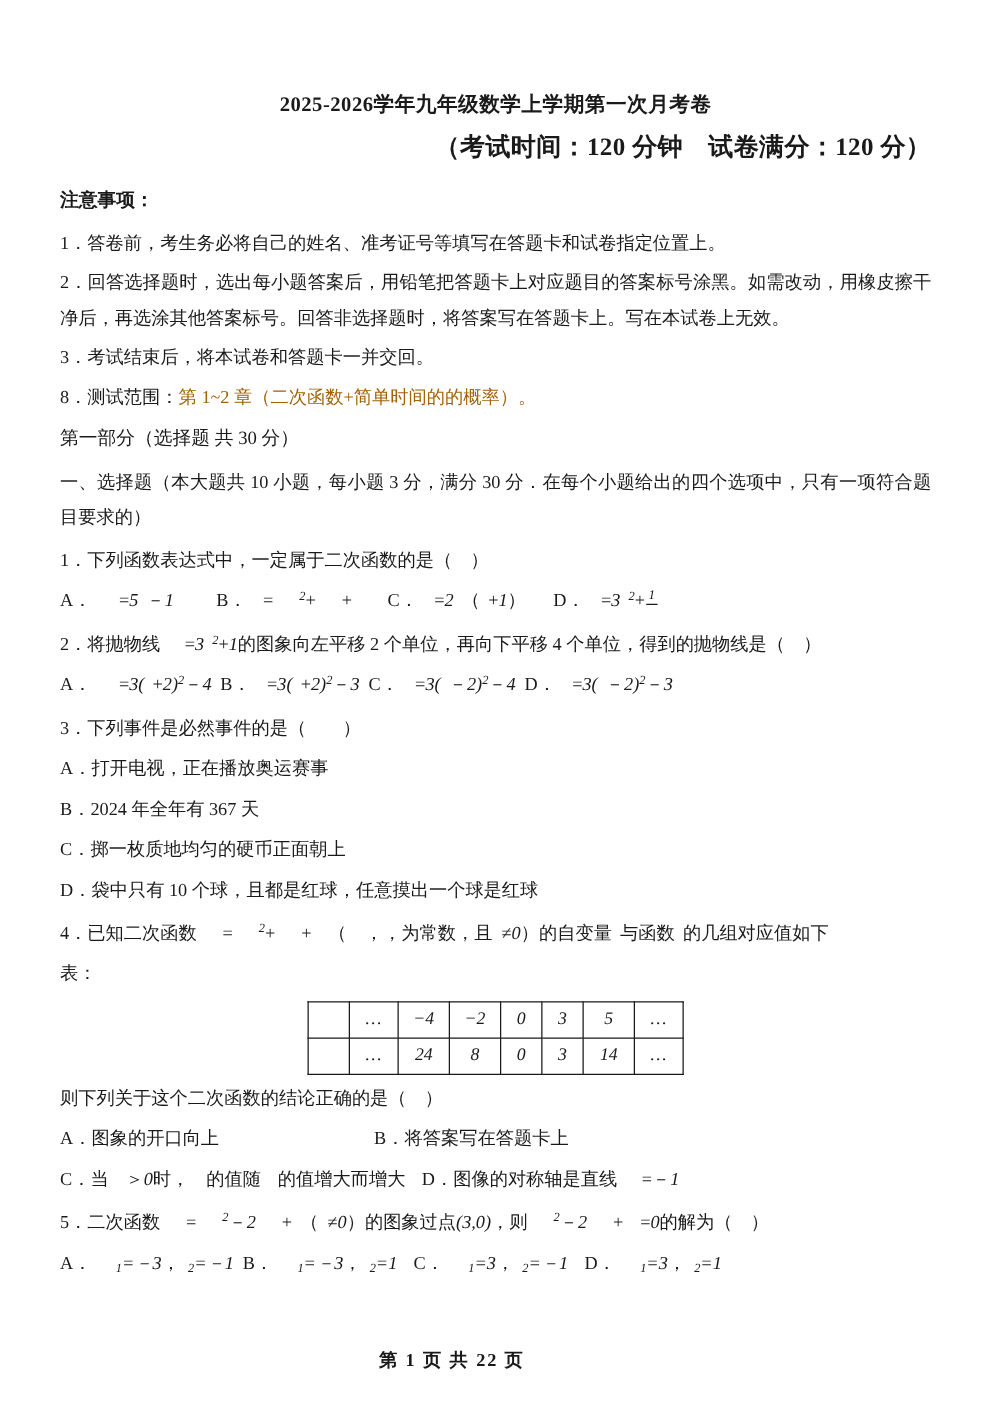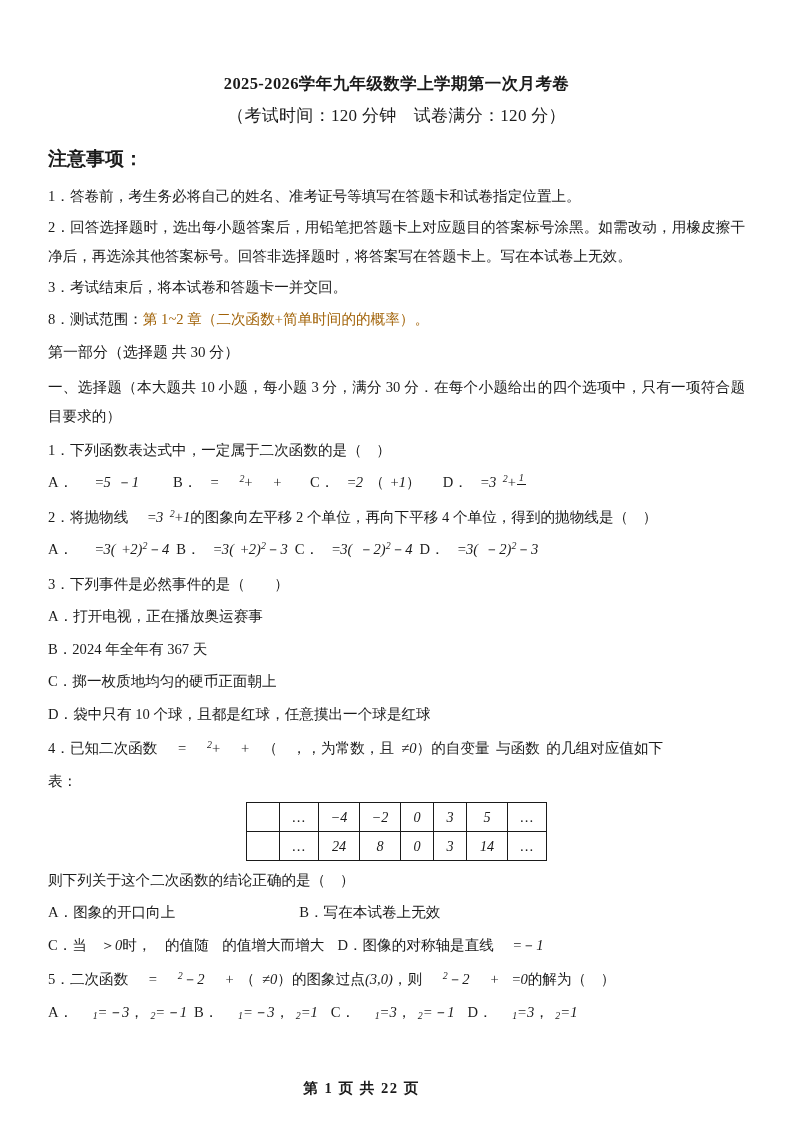--- a/index.html
+++ b/index.html
@@ -28,31 +28,31 @@
   
   .doc-title {
     text-align: center;
     font-size: 16.5px;
     font-weight: 700;
     letter-spacing: 0.4px;
     margin: 0 0 6px 0;
     line-height: 1.5;
   }
   .doc-subtitle {
-    text-align: center;
-    font-size: 17px;
-    font-weight: 400;
+    text-align: right;
+    font-size: 20px;
+    font-weight: 700;
     letter-spacing: 0.3px;
     margin: 0 0 18px 0;
     line-height: 1.5;
   }
 
   
   .notice-heading {
-    font-size: 19px;
+    font-size: 15px;
     font-weight: 700;
     margin: 0 0 9px 0;
     line-height: 1.4;
     font-family: Liberation Serif, serif;
   }
   .notice-item {
     font-size: 14.6px;
     line-height: 1.95;
     margin: 0 0 3px 0;
     text-align: justify;
@@ -237,21 +237,21 @@
         <td class="narrow">0</td>
         <td class="narrow">3</td>
         <td class="cell">14</td>
         <td class="dots">…</td>
       </tr>
     </tbody>
       </table>
   </div>
 
   <p class="q-line">则下列关于这个二次函数的结论正确的是（　）</p>
-  <p class="opt-row"><span>A．图象的开口向上</span><span class="gap-xl"></span><span class="gap-xl"></span><span class="gap-xl"></span><span class="gap-l"></span><span>B．写在本试卷上无效</span></p>
+  <p class="opt-row"><span>A．图象的开口向上</span><span class="gap-xl"></span><span class="gap-xl"></span><span class="gap-xl"></span><span class="gap-l"></span><span>B．将答案写在答题卡上</span></p>
   <p class="opt-row"><span>C．当</span><span class="gap-s"></span><span class="mv">x</span><span class="op">＞</span><span class="num">0</span><span>时，</span><span class="gap-s"></span><span class="mv">y</span><span>的值随</span><span class="gap-s"></span><span class="mv">x</span><span>的值增大而增大</span><span class="gap-m"></span><span>D．图像的对称轴是直线</span><span class="gap-m"></span><span class="mv">x</span><span class="op">=－</span><span class="num">1</span></p>
 
   <p class="q-stem"><span>5．二次函数</span><span class="gap-s"></span><span class="mv">y</span><span class="gap-s"></span><span class="op">=</span><span class="gap-s"></span><span class="mv">a</span><span class="mv">x</span><sup class="pw">2</sup><span class="op">－</span><span class="num">2</span><span class="mv">a</span><span class="mv">x</span><span class="gap-s"></span><span class="op">+</span><span class="mv">c</span><span>（</span><span class="mv">a</span><span class="op">≠</span><span class="num">0</span><span>）的图象过点</span><span class="num">(3,0)</span><span>，则</span><span class="gap-s"></span><span class="mv">a</span><span class="mv">x</span><sup class="pw">2</sup><span class="op">－</span><span class="num">2</span><span class="mv">a</span><span class="mv">x</span><span class="gap-s"></span><span class="op">+</span><span class="mv">c</span><span class="gap-s"></span><span class="op">=</span><span class="num">0</span><span>的解为（　）</span></p>
   <p class="opt-row">
     <span>A．</span><span class="gap-m"></span><span class="mv">x</span><sub class="sb">1</sub><span class="num">=－3</span><span>，</span><span class="mv">x</span><sub class="sb">2</sub><span class="num">=－1</span><span class="gap-s"></span><span>B．</span><span class="gap-m"></span><span class="mv">x</span><sub class="sb">1</sub><span class="num">=－3</span><span>，</span><span class="mv">x</span><sub class="sb">2</sub><span class="num">=1</span><span class="gap-m"></span><span>C．</span><span class="gap-m"></span><span class="mv">x</span><sub class="sb">1</sub><span class="num">=3</span><span>，</span><span class="mv">x</span><sub class="sb">2</sub><span class="num">=－1</span><span class="gap-m"></span><span>D．</span><span class="gap-m"></span><span class="mv">x</span><sub class="sb">1</sub><span class="num">=3</span><span>，</span><span class="mv">x</span><sub class="sb">2</sub><span class="num">=1</span>
   </p>
 
 </div>
 
 <div class="footer">第 1 页 共 22 页</div>

